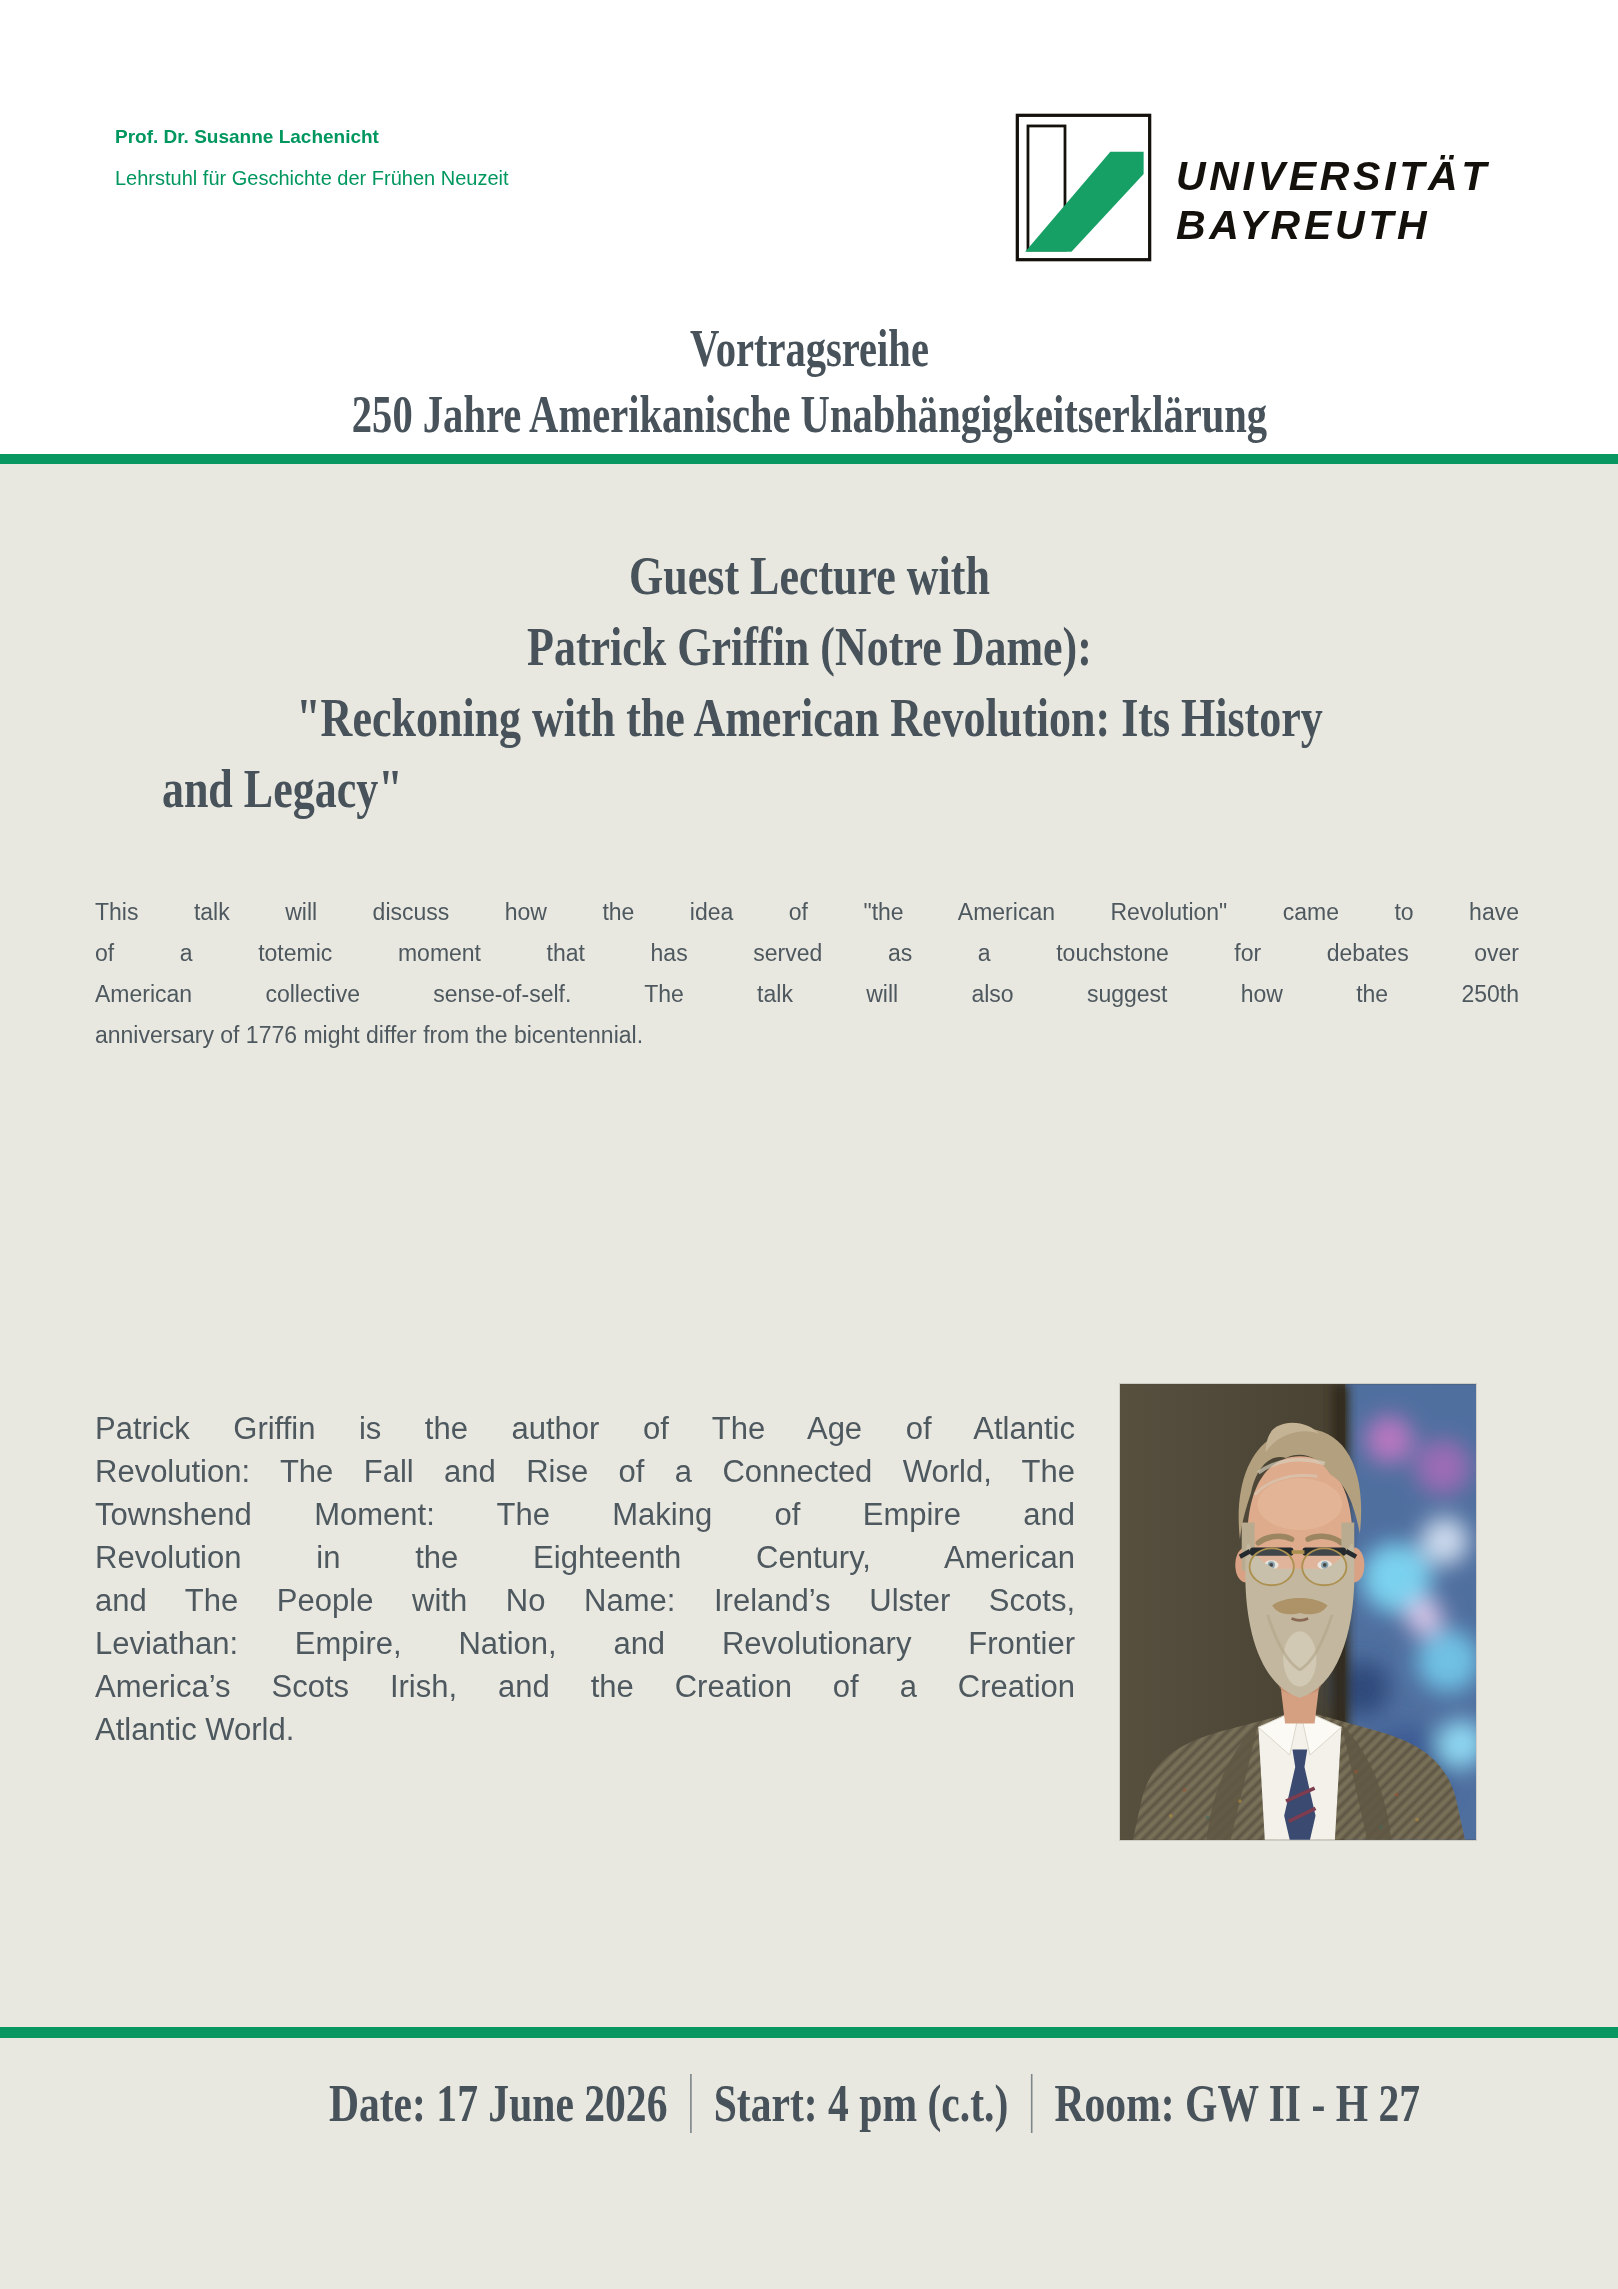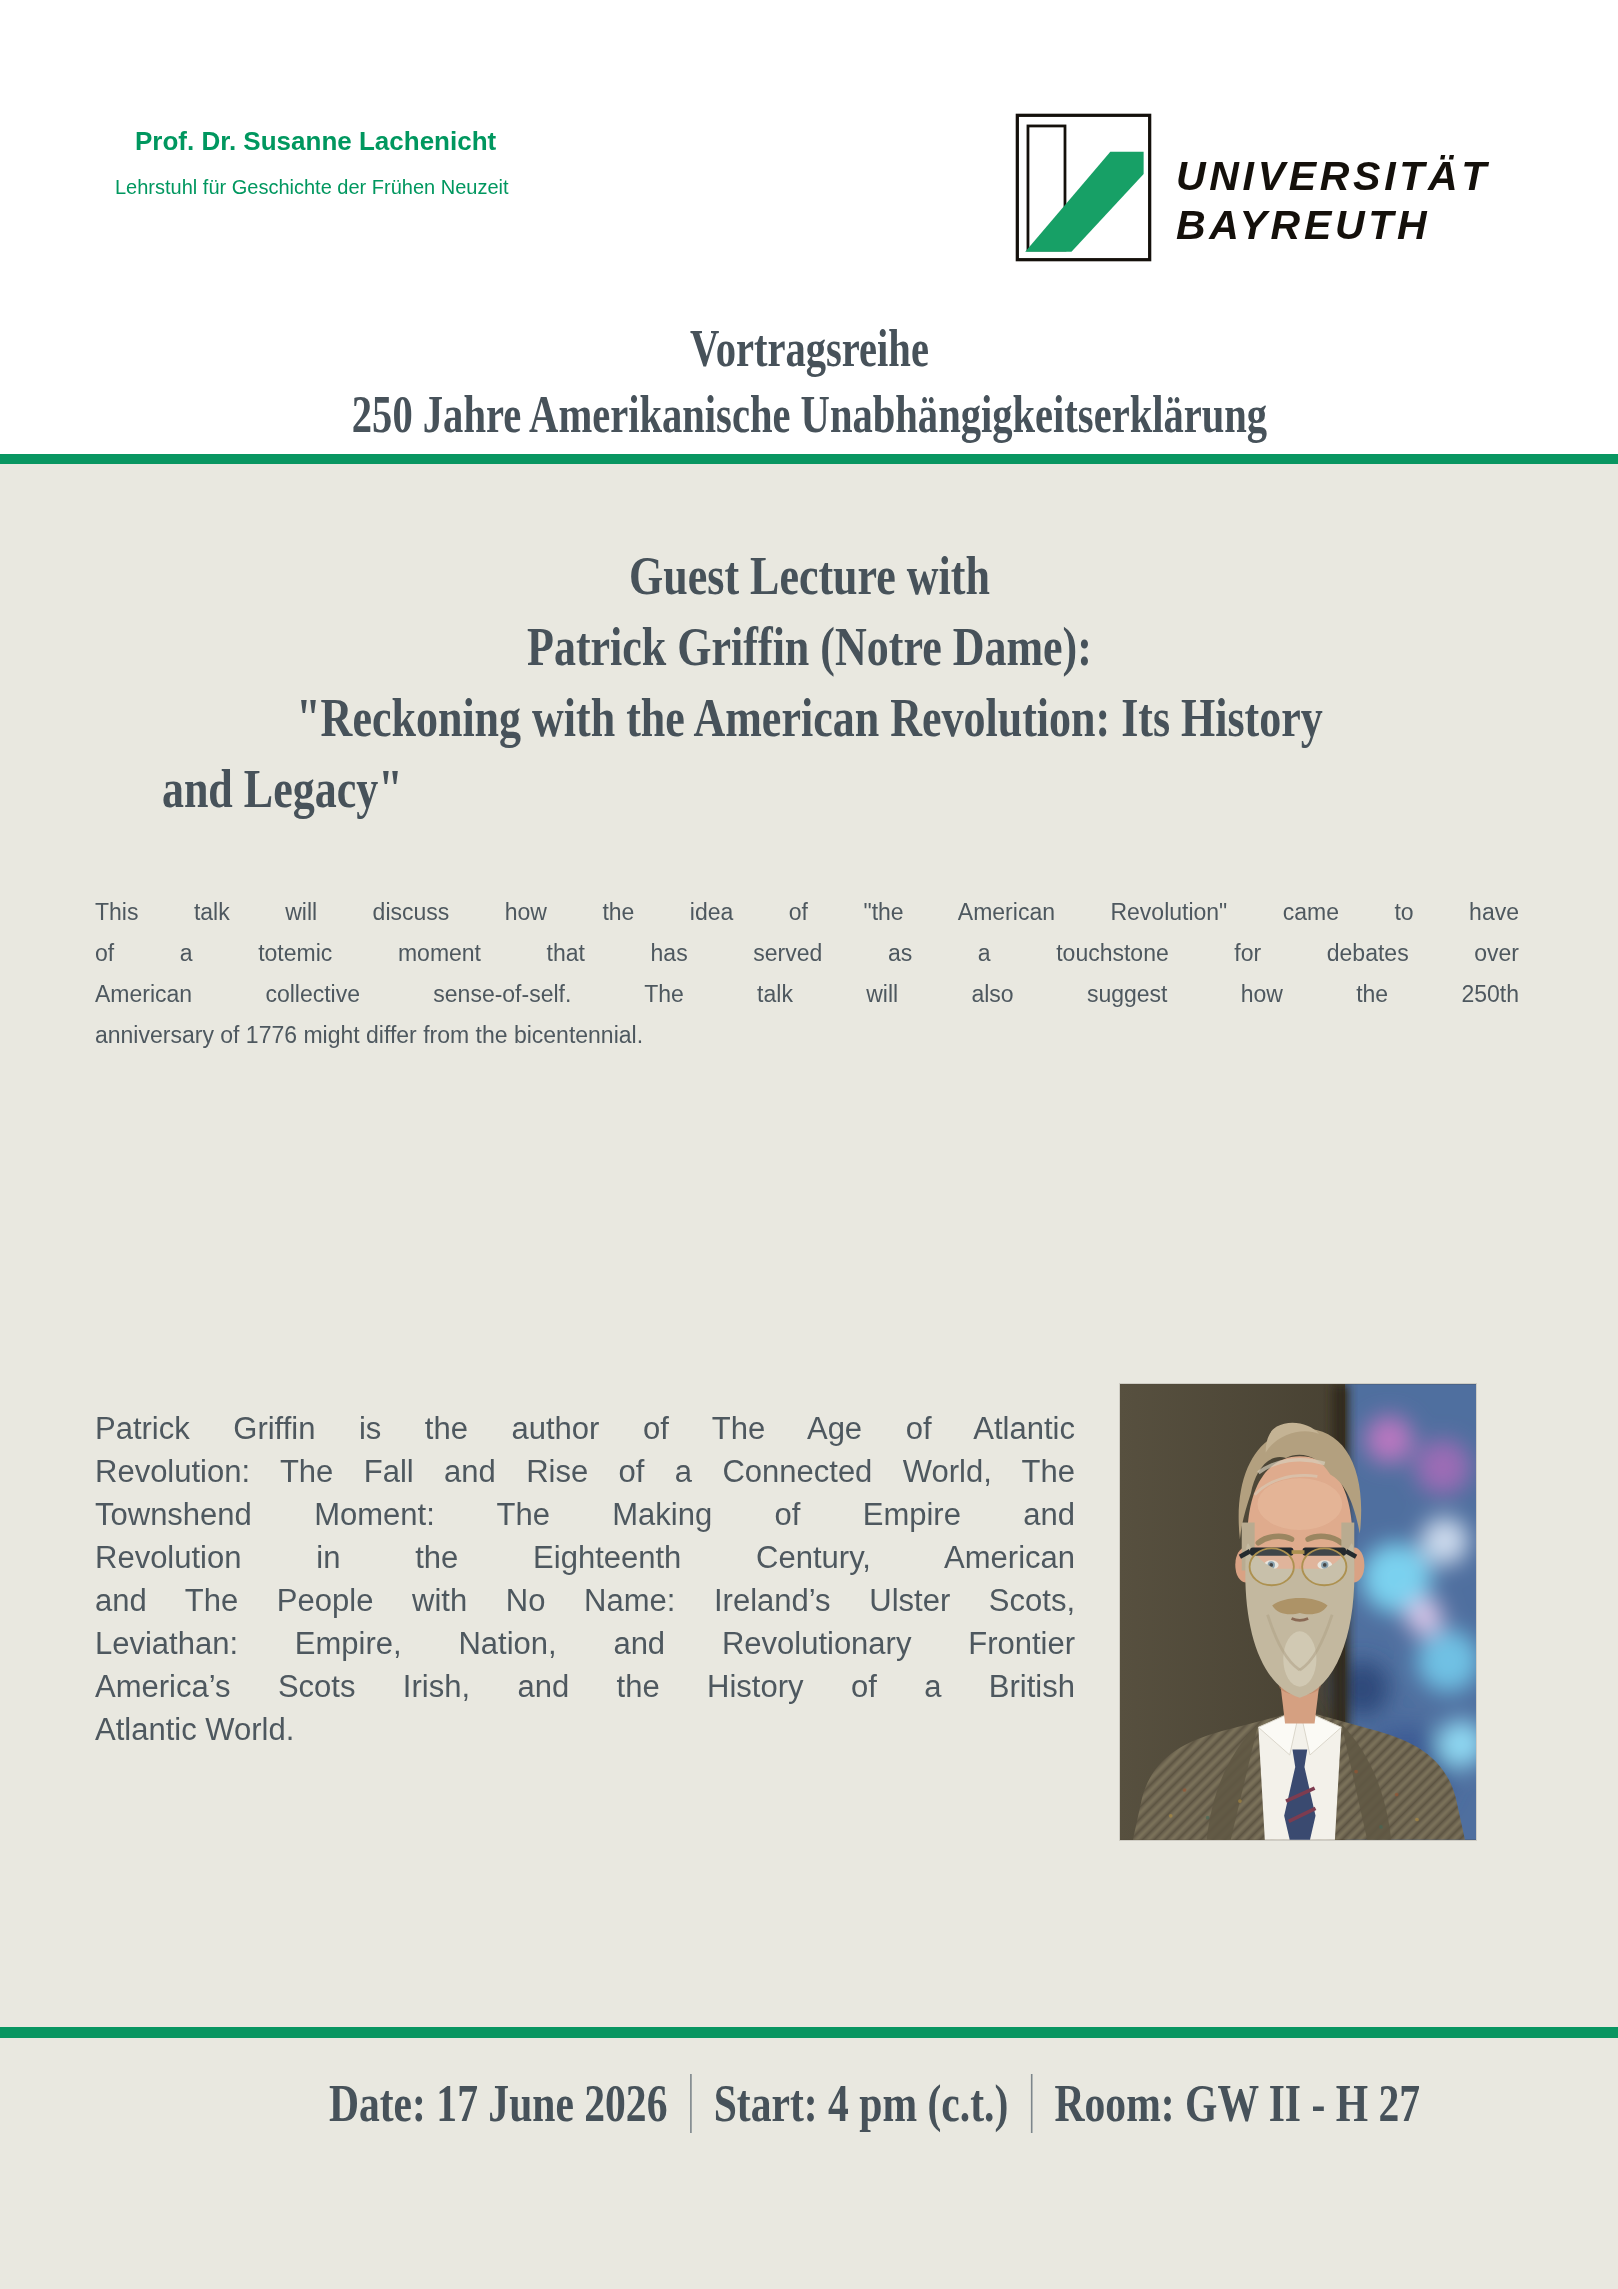--- a/index.html
+++ b/index.html
@@ -9,21 +9,21 @@
     font-family:"Liberation Sans", sans-serif;
   }
   .main-bg   { position:absolute; left:0; right:0; top:464px; height:1563px; background:var(--beige,#e9e8e0); }
   .footer-bg { position:absolute; left:0; right:0; top:2038px; bottom:0; background:var(--beige,#e9e8e0); }
   .rule { position:absolute; left:0; right:0; height:10px; background:var(--green,#089661); }
   .rule1 { top:454px; }
   .rule2 { top:2027px; height:11px; }
 
   
   .header-left { position:absolute; left:115px; top:126px; color:var(--header_green,#00975f); }
-  .prof  { font-size:26px; font-weight:bold;margin-left:20px; }
+  .prof  { font-size:19px; font-weight:bold; }
   .chair { font-size:20px; margin-top:19.4px;text-align:right; }
 
   .logo { position:absolute; left:1015px; top:113px; display:flex; }
   .logo-mark { width:137px; height:149px; }
   .logo-text { margin-left:24px; margin-top:39px; color:#14100b; font-weight:bold;
                font-size:41px; line-height:49px; letter-spacing:3.7px; white-space:nowrap;font-style:italic; }
 
   
   .serifhead { font-family:"Liberation Serif", serif; font-weight:bold; color:var(--slate,#47525a); }
 
@@ -99,21 +99,21 @@
       <div class="tline last"><span>anniversary of 1776 might differ from the bicentennial.</span></div>
     </div>
 
   <div class="bio">
       <div class="tline"><span>Patrick Griffin is the author of </span><span class="it">The Age of Atlantic</span></div>
       <div class="tline"><span class="it">Revolution: The Fall and Rise of a Connected World, The</span></div>
       <div class="tline"><span class="it">Townshend Moment: The Making of Empire and</span></div>
       <div class="tline"><span class="it">Revolution in the Eighteenth Century, American</span></div>
       <div class="tline"><span class="it">and The People with No Name: Ireland’s Ulster Scots,</span></div>
       <div class="tline"><span class="it">Leviathan: Empire, Nation, and Revolutionary Frontier</span></div>
-      <div class="tline"><span class="it">America’s Scots Irish, and the History of a British</span></div>
+      <div class="tline"><span class="it">America’s Scots Irish, and the Creation of a Creation</span></div>
       <div class="tline last"><span class="it">Atlantic World</span><span>.</span></div>
     </div>
 
   <div class="photo">
     <svg viewBox="0 0 386 494" width="356" height="456">
       <defs>
         <filter id="blur12" x="-50%" y="-50%" width="200%" height="200%">
             <feGaussianBlur stdDeviation="12"></feGaussianBlur>
           </filter>
         <filter id="blur5" x="-50%" y="-50%" width="200%" height="200%">

